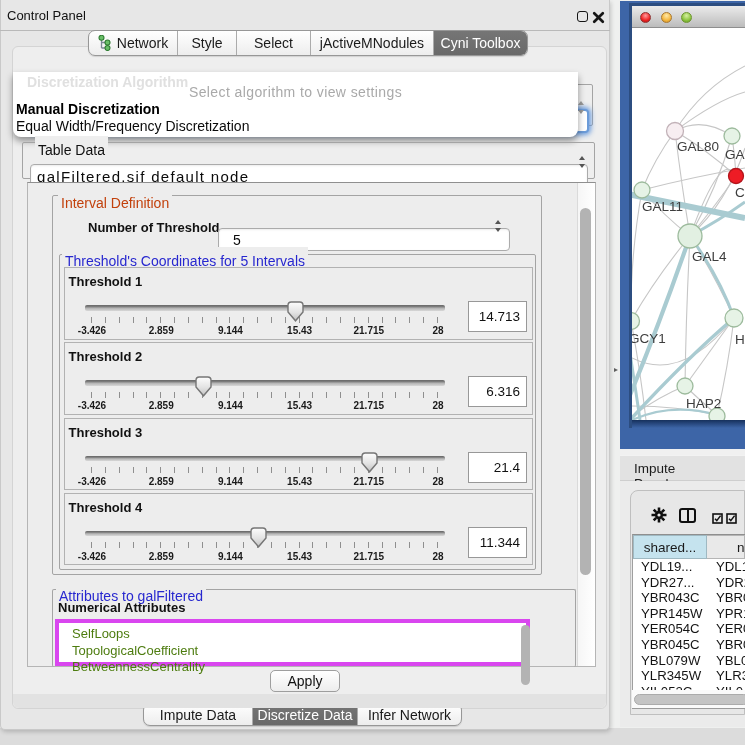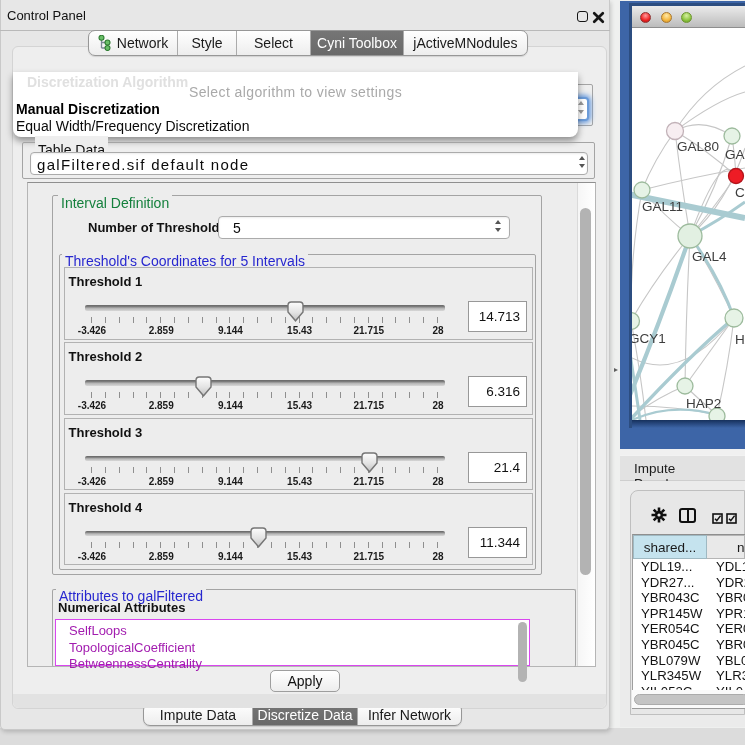--- a/index.html
+++ b/index.html
@@ -15,21 +15,21 @@
 #panel{left:12px;top:46px;width:595px;height:663px;background:#eeeeee;border:1px solid #d4d4d4;border-radius:6px;}
 
 .seg{position:absolute;display:flex;height:26px;border:1px solid #979797;border-radius:7px;background:linear-gradient(#ffffff,#ededed);overflow:hidden;box-shadow:0 1px 1px rgba(0,0,0,0.12);}
 .seg .tb{display:flex;align-items:center;justify-content:center;font-size:14px;color:#1a1a1a;border-right:1px solid #ababab;white-space:nowrap;}
 .seg .tb:last-child{border-right:none;}
 .seg .sel{background:linear-gradient(#757575,#696969);color:#ffffff;}
 
 .grp{position:absolute;border:1px solid #a4a4a4;border-radius:2px;}
 .gtitle{position:absolute;font-size:14px;background:#eeeeee;padding:7px 3px;white-space:nowrap;line-height:14px;}
 
-.combo{position:absolute;background:#ffffff;border:1px solid #ababab;border-radius:4px;box-shadow:inset 0 1px 2px rgba(0,0,0,0.08);}
+.combo{position:absolute;background:#ffffff;border:1px solid #ababab;border-radius:4px;box-shadow:inset 0 1px 2px rgba(0,0,0,0.08);margin-top:12px;}
 .combo .ctxt{position:absolute;left:14px;top:50%;transform:translateY(-50%);font-size:14px;color:#0a0a0a;white-space:nowrap;}
 .arrup{position:absolute;width:0;height:0;border-left:3.5px solid transparent;border-right:3.5px solid transparent;border-bottom:4.5px solid #555;}
 .arrdn{position:absolute;width:0;height:0;border-left:3.5px solid transparent;border-right:3.5px solid transparent;border-top:4.5px solid #555;}
 
 .thp{position:absolute;left:63.5px;width:469px;height:72.5px;border:1px solid #b2b2b2;background:#ededed;}
 .thp .tlabel{position:absolute;left:4px;top:6px;font-size:13px;font-weight:bold;color:#111;}
 .thp .track{position:absolute;left:20.5px;top:37px;width:360px;height:5.5px;border-radius:2px;background:linear-gradient(#6e6e6e 18%,#b5b5b5 55%,#d8d8d8);}
 .thp .ticks{position:absolute;left:26px;top:48.5px;width:349px;height:6px;background:repeating-linear-gradient(to right,#8f8f8f 0 1px,transparent 1px 13.84px);}
 .thp .tfield{position:absolute;left:403.5px;top:33px;width:59px;height:31px;background:#ffffff;border:1px solid #989898;font-size:13.5px;color:#111;text-align:right;line-height:29px;padding-right:6px;}
 .tick-lb{position:absolute;top:57px;font-size:10px;font-weight:bold;color:#1a1a1a;transform:translateX(-50%);}
@@ -69,22 +69,22 @@
  <div class="tb" style="width:89px;"><svg width="14" height="16" viewBox="0 0 14 16" style="margin-right:5px;">
           <path d="M3.5 3 V13 M3.5 7.5 H9 M3.5 13 H9" stroke="#7b8794" stroke-width="1.3" fill="none"></path>
           <g fill="#6abf69" stroke="#2f7d32" stroke-width="1.1">
             <circle cx="3.5" cy="2.8" r="2.5"></circle>
             <circle cx="9.5" cy="7.5" r="2.5"></circle>
             <circle cx="9.5" cy="13" r="2.5"></circle>
           </g>
         </svg>Network</div>
  <div class="tb" style="width:59px;">Style</div>
  <div class="tb" style="width:74px;">Select</div>
+ <div class="tb" style="width:123px;">jActiveMNodules</div>
  <div class="tb sel" style="width:93px;">Cyni Toolbox</div>
- <div class="tb" style="width:123px;">jActiveMNodules</div>
 </div>
 <div class="seg" style="left:143px;top:703px;height:23px;">
  <div class="tb" style="width:109px;">Impute Data</div>
  <div class="tb sel" style="width:105px;">Discretize Data</div>
  <div class="tb" style="width:103px;">Infer Network</div>
 </div>
 
 <div class="grp" style="left:22px;top:84px;width:571px;height:42px;"></div>
 <div class="combo" style="left:30px;top:97px;width:559px;height:24px;box-shadow:0 0 5px 2px rgba(90,145,220,0.9);border:2px solid #6b9bd8;"></div>
 <div class="abs" style="left:578px;top:101px;">
@@ -106,21 +106,21 @@
 <div class="abs" style="left:579px;top:156px;">
       <div class="arrup" style="left:0;top:0;"></div>
       <div class="arrdn" style="left:0;top:8px;"></div>
     </div>
 
 <div class="abs" style="left:27px;top:182px;width:569px;height:485px;border:1px solid #b5b5b5;border-top:1px solid #8f8f8f;background:#ededed;"></div>
 <div class="vtrack" style="left:577px;top:183px;width:18px;height:483px;"></div>
 <div class="vthumb" style="left:580px;top:208px;height:367px;"></div>
 
 <div class="grp" style="left:52px;top:195px;width:490px;height:380px;"></div>
-<div class="gtitle" style="left:58px;top:189px;background:#ededed;color:#15803d;">Interval Definition</div>
+<div class="gtitle" style="left:58px;top:189px;background:#ededed;color:#c2410c;">Interval Definition</div>
 <div class="abs" style="left:88px;top:220px;font-size:13px;font-weight:bold;color:#111;">Number of Threshold</div>
 <div class="combo" style="left:218px;top:216px;width:292px;height:23px;">
       <div class="ctxt" style="left:14px;">5</div>
     </div>
 <div class="abs" style="left:495px;top:220px;">
       <div class="arrup" style="left:0;top:0;"></div>
       <div class="arrdn" style="left:0;top:8px;"></div>
     </div>
 
 <div class="grp" style="left:59px;top:254px;width:477px;height:316px;"></div>
@@ -191,21 +191,21 @@
  <div class="tick-lb" style="left:373.5px;">28</div>
  <div class="thumb" style="left:185.8px;"><svg width="17" height="21" viewBox="0 0 17 21">
           <path d="M1 4.2 Q1 1 4.2 1 L12.8 1 Q16 1 16 4.2 L16 11 L8.5 19.8 L1 11 Z" fill="url(#tg)" stroke="#757575" stroke-width="1.4"></path>
         </svg></div>
  <div class="tfield">11.344</div>
 </div>
 
 <div class="grp" style="left:52px;top:589px;width:524px;height:78px;border-bottom:none;"></div>
 <div class="gtitle" style="left:56px;top:582px;background:#ededed;color:#2727cf;">Attributes to galFiltered</div>
 <div class="abs" style="left:58px;top:600px;font-size:13px;font-weight:bold;color:#111;">Numerical Attributes</div>
-<div class="abs" style="left:55px;top:619px;width:475px;height:47px;background:#ffffff;border:1px solid #d946ef;font-size:13px;color:#a21caf;">
+<div class="abs" style="left:55px;top:619px;width:475px;height:47px;background:#ffffff;border:4px solid #d946ef;font-size:13px;color:#4d7c0f;">
  <div style="padding:3px 0 0 13px;line-height:16.5px;">SelfLoops<br>TopologicalCoefficient<br>BetweennessCentrality</div>
  <div class="vthumb" style="left:462px;top:2px;width:9px;height:60px;"></div>
 </div>
 <div class="abs" style="left:13px;top:694px;width:593px;height:14px;background:#e2e2e2;border-radius:0 0 6px 6px;"></div>
 
 <div class="abs" style="left:270px;top:670px;width:70px;height:22px;background:linear-gradient(#ffffff,#ededed);border:1px solid #9e9e9e;border-radius:5px;text-align:center;font-size:14px;color:#111;line-height:20px;">Apply</div>
 <div class="abs" style="left:614px;top:368px;width:0;height:0;border-top:2.5px solid transparent;border-bottom:2.5px solid transparent;border-left:4.5px solid #5f5f5f;"></div>
 
 <div class="abs" id="netwin"></div>
 <div class="abs" style="left:629px;top:3px;width:116px;height:425px;background:#2c4d80;"></div>

